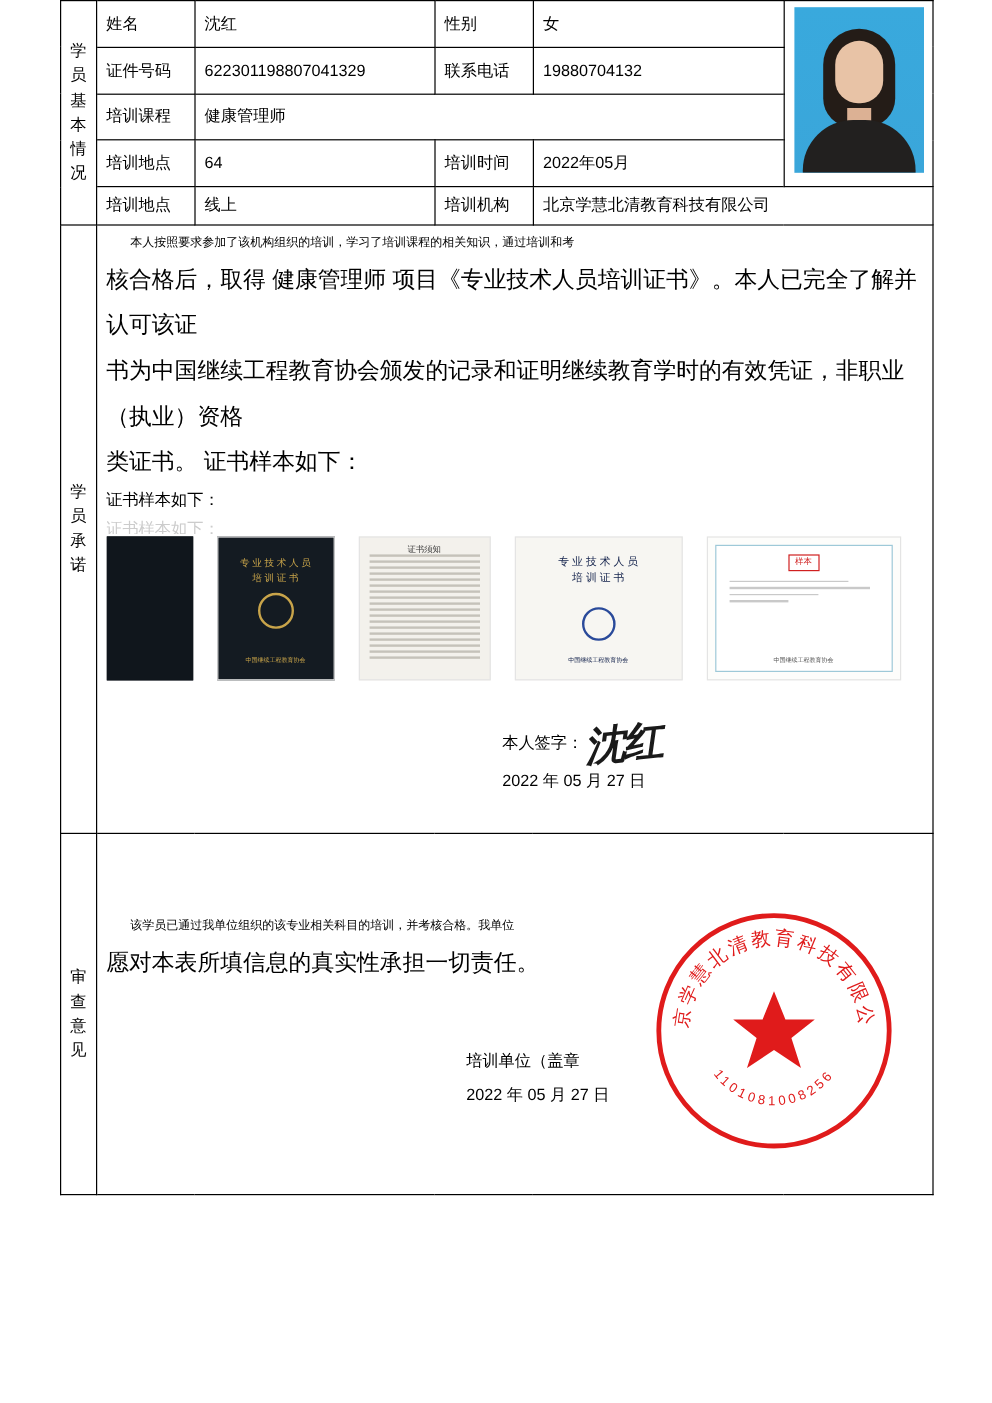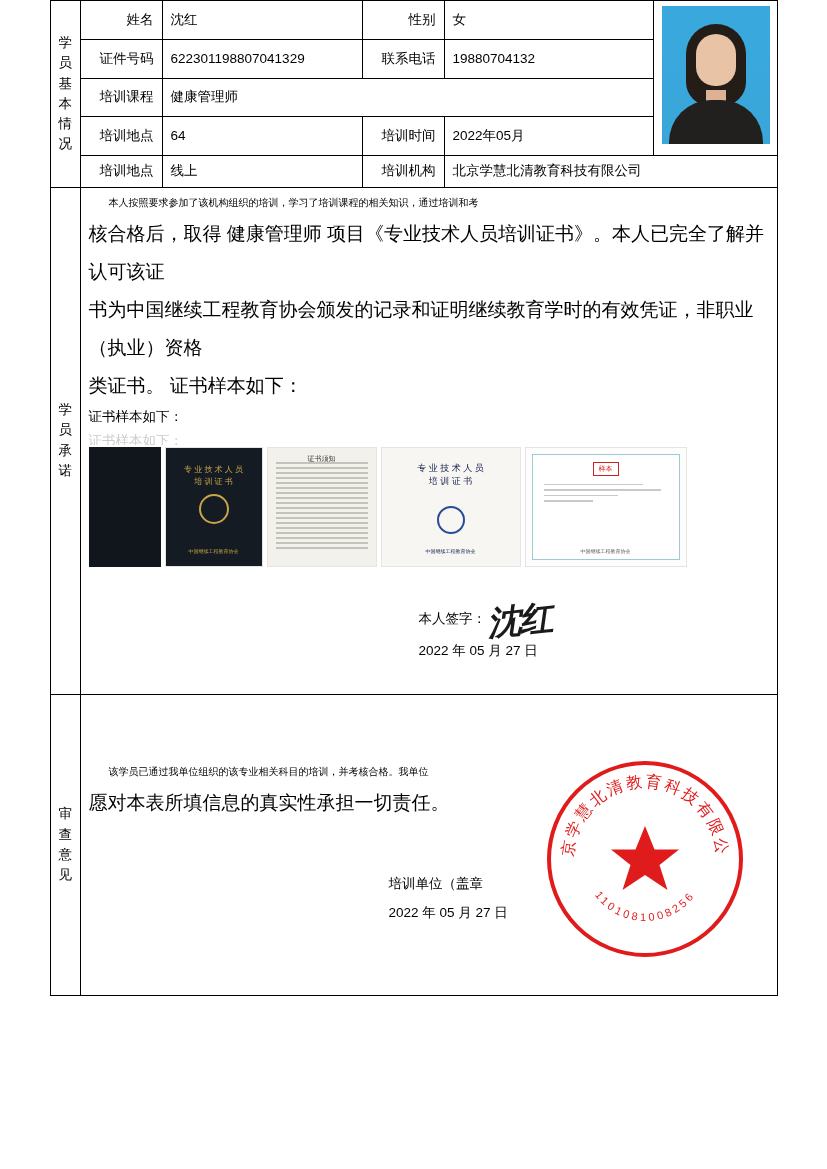--- a/index.html
+++ b/index.html
@@ -53,21 +53,21 @@
   }
   td.sidelabel {
     width: 30px;
     font-size: 13.5px;
     line-height: 1.35;
     padding: 4px 2px;
     vertical-align: middle;
   }
   td.lbl {
     width: 82px;
-    text-align: right;
+    text-align: left;
     white-space: nowrap;
     margin-left: 40px;
   }
   td.val {
     text-align: left;
   }
   td.photo-cell {
     width: 124px;
     padding: 6px;
     text-align: center;
@@ -141,21 +141,21 @@
   }
   .sample-ghost {
     font-size: 13.5px;
     color: #cccccc;
     margin: 0;
     height: 14px;
     overflow: hidden;
   }
   .certs {
     display: flex;
-    gap: 4px;
+    gap: 20px;
     margin: 2px 0 4px 0;
     align-items: stretch;
     height: 120px;
   }
   .cert {
     position: relative;
     overflow: hidden;
     border: 1px solid #e4e4e4;
   }
   .cert.c1 { width: 70px; background: #10161c; border-color: #10161c;}

